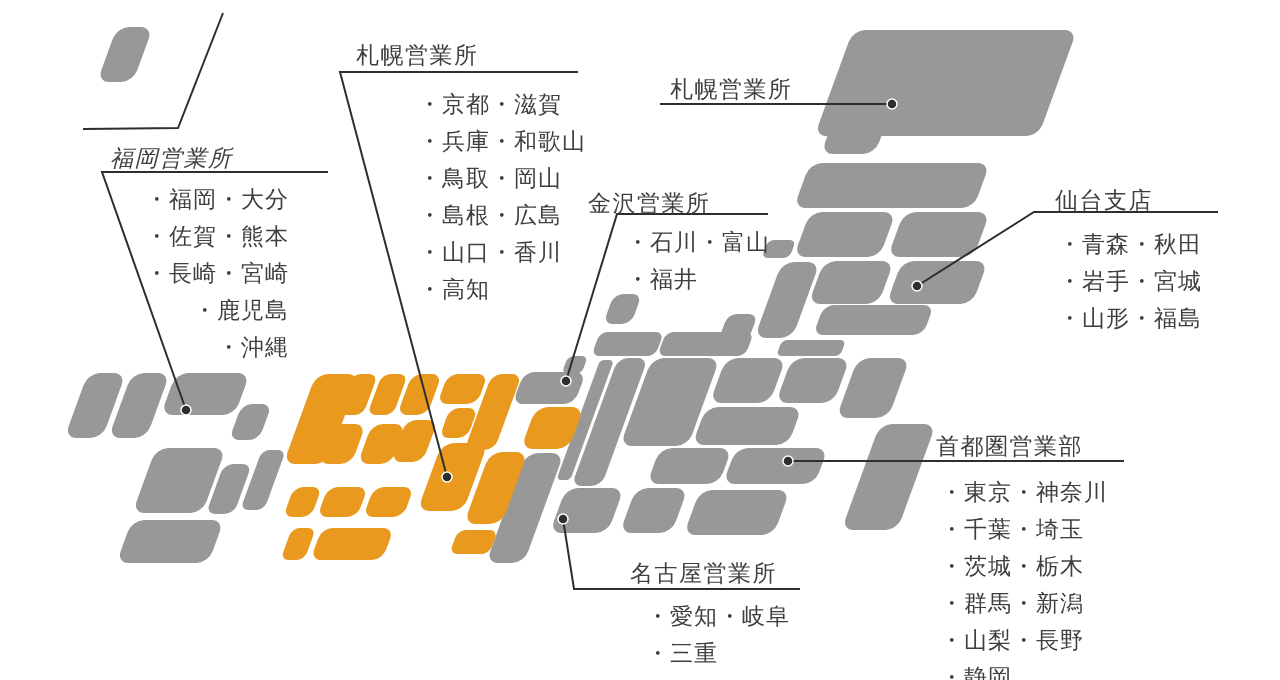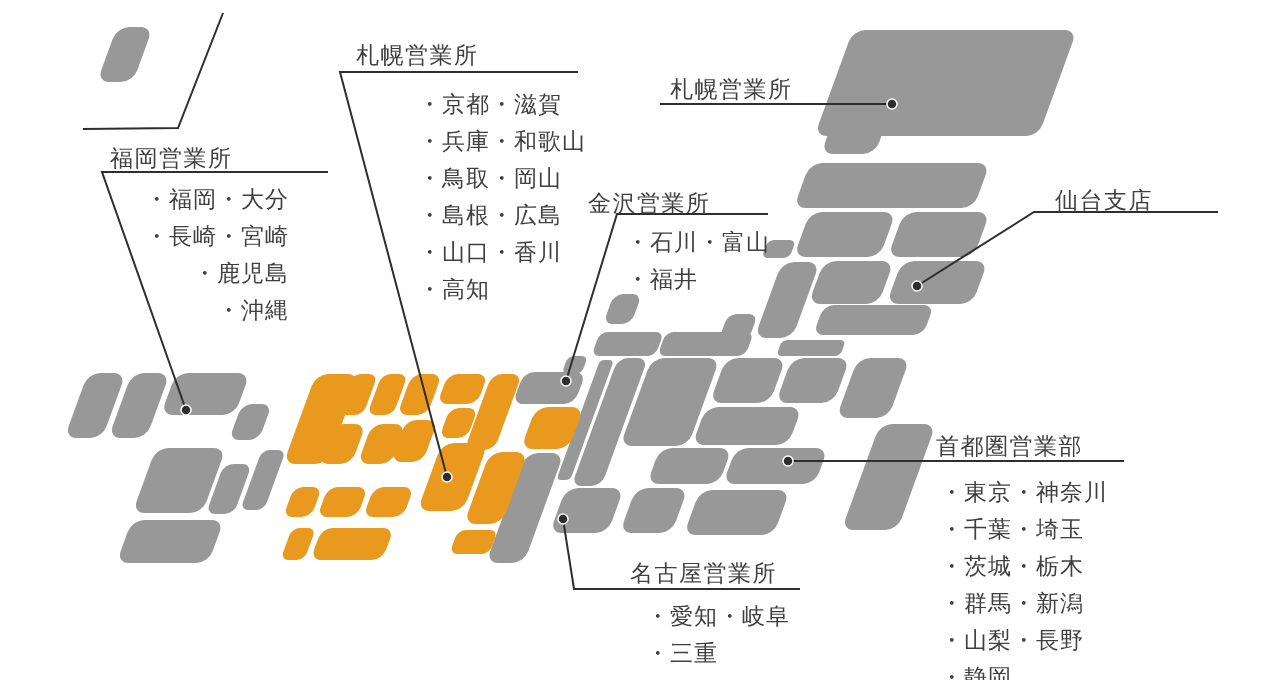--- a/index.html
+++ b/index.html
@@ -102,33 +102,39 @@
       <div class="grp-label" style="left: 356px; top: 40px;">札幌営業所</div>
       <div class="grp-list" style="left: 418px; top: 86px;">
         <div class="li">・京都・滋賀</div>
         <div class="li">・兵庫・和歌山</div>
         <div class="li">・鳥取・岡山</div>
         <div class="li">・島根・広島</div>
         <div class="li">・山口・香川</div>
         <div class="li">・高知</div>
       </div>
       <div class="grp-label" style="left: 670px; top: 74px;">札幌営業所</div>
-      <div class="grp-label" style="left: 110px; top: 143px;">福岡営業所</div>
+      <div class="grp-label" style="left: 110px; top: 143px; font-style: italic;">福岡営業所</div>
       <div class="grp-list" style="left: 145px; top: 181px; text-align: right;">
         <div class="li">・福岡・大分</div>
+        <div class="li">・佐賀・熊本</div>
         <div class="li">・長崎・宮崎</div>
         <div class="li">・鹿児島</div>
         <div class="li">・沖縄</div>
       </div>
       <div class="grp-label" style="left: 588px; top: 188px;">金沢営業所</div>
       <div class="grp-list" style="left: 626px; top: 224px;">
         <div class="li">・石川・富山</div>
         <div class="li">・福井</div>
       </div>
       <div class="grp-label" style="left: 1055px; top: 185px;">仙台支店</div>
+      <div class="grp-list" style="left: 1058px; top: 226px;">
+        <div class="li">・青森・秋田</div>
+        <div class="li">・岩手・宮城</div>
+        <div class="li">・山形・福島</div>
+      </div>
       <div class="grp-label" style="left: 936px; top: 431px;">首都圏営業部</div>
       <div class="grp-list" style="left: 940px; top: 474px;">
         <div class="li">・東京・神奈川</div>
         <div class="li">・千葉・埼玉</div>
         <div class="li">・茨城・栃木</div>
         <div class="li">・群馬・新潟</div>
         <div class="li">・山梨・長野</div>
         <div class="li">・静岡</div>
       </div>
       <div class="grp-label" style="left: 630px; top: 558px;">名古屋営業所</div>

